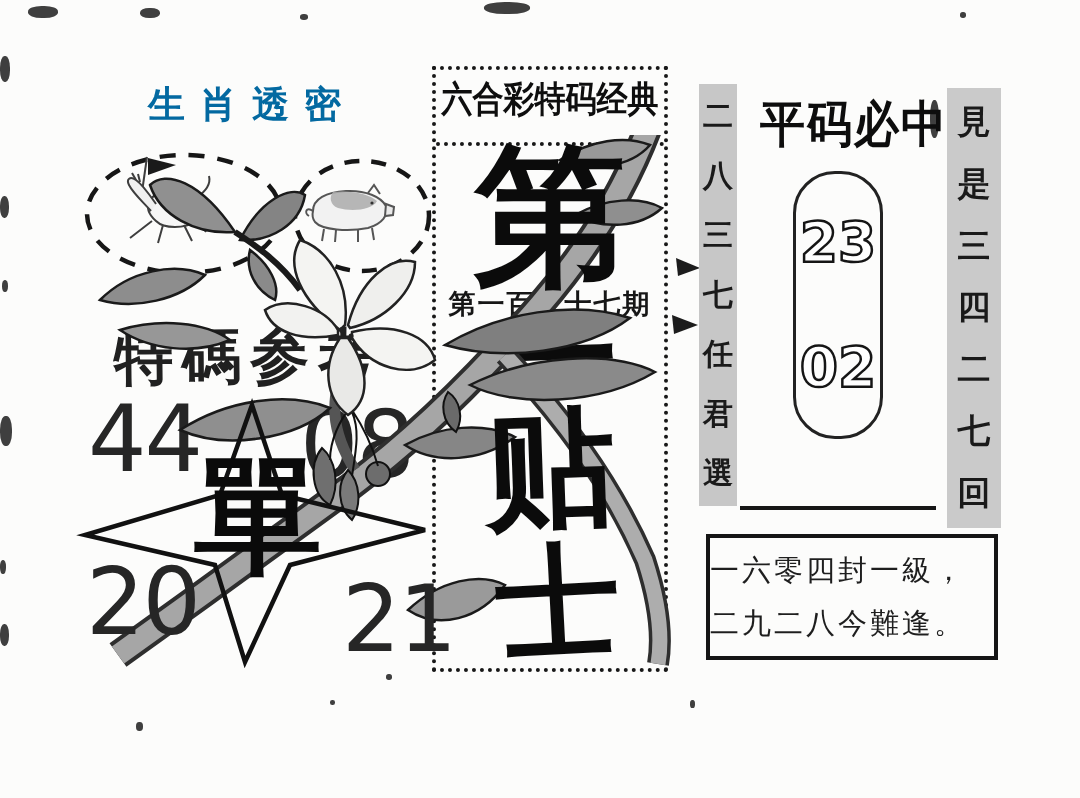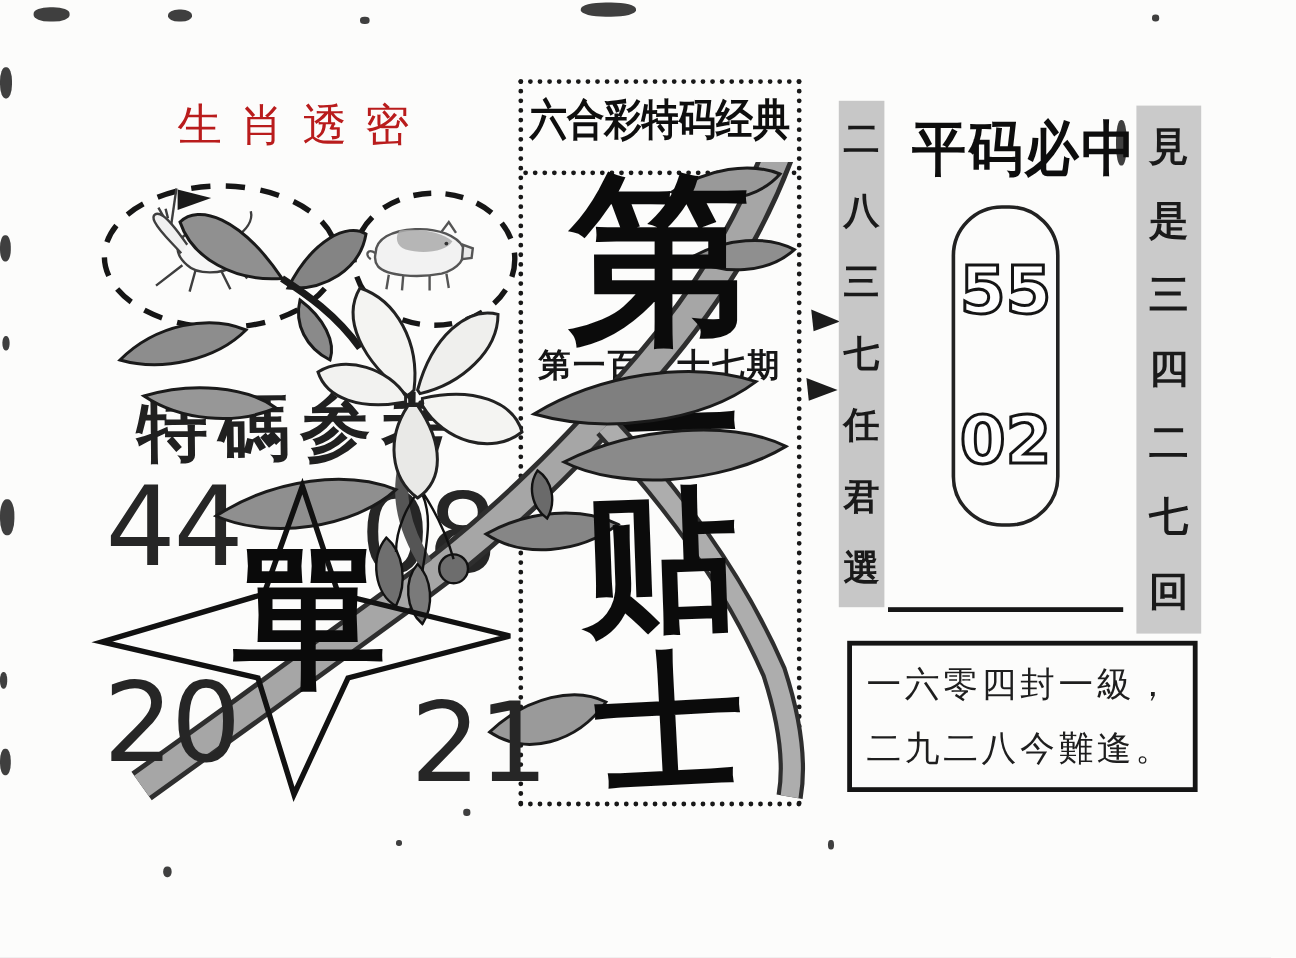--- a/index.html
+++ b/index.html
@@ -7,21 +7,21 @@
   .page {
     position:relative; width:1080px; height:798px;
     background:#fcfcfb; overflow:hidden;
     font-family:"Liberation Sans", sans-serif; color:#111;
   }
   .abs { position:absolute; }
 
   .speck { position:absolute; background:#1d1d1d; border-radius:45%; opacity:.85; }
 
   .title-zodiac {
-    font-size:37px; font-weight:400; letter-spacing:15px; color:#b91c1c;
+    font-size:37px; font-weight:700; letter-spacing:15px; color:#0369a1;
     white-space:nowrap;
   }
   .title-ref {
     font-size:59px; font-weight:800; letter-spacing:9px; color:#202020;
     white-space:nowrap; transform:rotate(-0.6deg);
   }
   .bignum {
     position:absolute; font-family:"DejaVu Sans", sans-serif;
     font-size:92px; line-height:1; color:#262626; letter-spacing:-2px;
   }
@@ -65,21 +65,21 @@
     display:flex; flex-direction:column; justify-content:space-around; align-items:center;
     padding:6px 0;
   }
   .flat-num {
     font-family:"DejaVu Sans", sans-serif; font-size:55px; font-weight:700; line-height:1;
     color:#ffffff; -webkit-text-stroke:2.5px #151515; text-shadow:0 0 1px #333;
   }
   .divider { position:absolute; left:740px; top:506px; width:196px; height:4px; background:#161616; }
   .poem-box {
     position:absolute; left:706px; top:534px; width:292px; height:126px;
-    border:4px solid #151515; padding:6px 12px;
+    border:4px solid #151515; padding:6px 0;
     display:flex; flex-direction:column; justify-content:space-around;
     font-family:"Liberation Serif", serif; font-size:29px; font-weight:500;
     letter-spacing:3px; color:#1e1e1e; white-space:nowrap;
   }
 </style>
 </head>
 <body>
 
 <div class="page">
 
@@ -199,21 +199,21 @@
     <span>三</span>
     <span>七</span>
     <span>任</span>
     <span>君</span>
     <span>選</span>
   </div>
 
   <div class="headline-flat">平码必中-</div>
 
   <div class="flat-box">
-    <span class="flat-num">55</span>
+    <span class="flat-num">23</span>
     <span class="flat-num">02</span>
   </div>
 
   <div class="vstrip vstrip-right">
     <span>見</span>
     <span>是</span>
     <span>三</span>
     <span>四</span>
     <span>二</span>
     <span>七</span>

